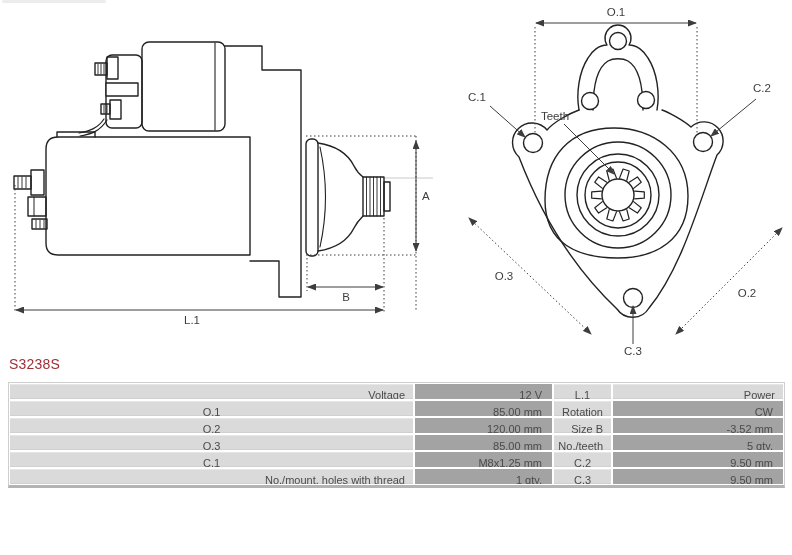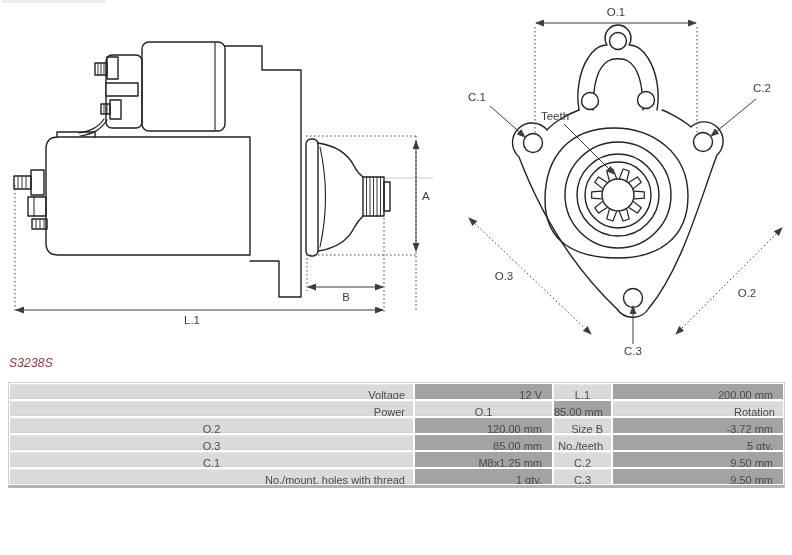--- a/index.html
+++ b/index.html
@@ -3,21 +3,21 @@
 <meta charset="utf-8">
 <style>
   html,body{margin:0;padding:0;background:#ffffff;}
   body{width:792px;height:555px;position:relative;overflow:hidden;
        font-family:"Liberation Sans", sans-serif;}
   .stage{position:absolute;left:0;top:0;width:792px;height:555px;background:#fff;}
   svg text{font-family:"Liberation Sans", sans-serif;font-size:11.5px;fill:#3d3d3d;}
   .side-view{position:absolute;left:0;top:0;}
   .front-view{position:absolute;left:440px;top:0;}
   .part-number{position:absolute;left:9px;top:356px;margin:0;
-               font-size:12px;font-weight:400;color:#9c2f35;letter-spacing:.2px;font-style:italic;}
+               font-size:14px;font-weight:400;color:#9c2f35;letter-spacing:.2px;}
   .artifact{position:absolute;left:2px;top:0;width:104px;height:3px;background:#ececec;border-radius:2px;}
   .spec-table{position:absolute;left:8px;top:382px;width:777px;box-sizing:border-box;
               background:#fff;border:1px solid #cfcfcf;border-bottom:3px solid #b3b3b3;padding:1px;}
   .spec-grid{display:grid;grid-template-columns:403px 137px 57px 1fr;gap:2px;}
   .cell{height:15px;line-height:22px;font-size:11px;color:#4b4b4b;box-sizing:border-box;
         white-space:nowrap;overflow:hidden;}
   .cell.gray{background:#dadada;box-shadow:inset 0 1px 0 #e6e6e6, inset 0 -1px 0 #d0d0d0;}
   .cell.lab{text-align:right;padding-right:8px;}
   .cell.val{background:#a3a3a3;text-align:right;padding-right:10px;}
   .cell.dim{text-align:center;}
@@ -176,32 +176,32 @@
   </svg>
 
   <h1 class="part-number">S3238S</h1>
 
   <div class="spec-table">
     <div class="spec-grid">
 
       <div class="cell gray lab">Voltage</div>
       <div class="cell val">12 V</div>
       <div class="cell gray dim">L.1</div>
-      <div class="cell val">200.00 mm</div>
 
       <div class="cell gray lab">Power</div>
       <div class="cell gray dim">O.1</div>
       <div class="cell val">85.00 mm</div>
 
       <div class="cell gray lab">Rotation</div>
+      <div class="cell val">CW</div>
       <div class="cell gray dim">O.2</div>
       <div class="cell val">120.00 mm</div>
 
       <div class="cell gray lab">Size B</div>
-      <div class="cell val">-3.72 mm</div>
+      <div class="cell val">-3.52 mm</div>
       <div class="cell gray dim">O.3</div>
       <div class="cell val">85.00 mm</div>
 
       <div class="cell gray lab">No./teeth</div>
       <div class="cell val">5 qty.</div>
       <div class="cell gray dim">C.1</div>
       <div class="cell val">M8x1.25 mm</div>
 
       <div class="cell gray dim">C.2</div>
       <div class="cell val">9.50 mm</div>

